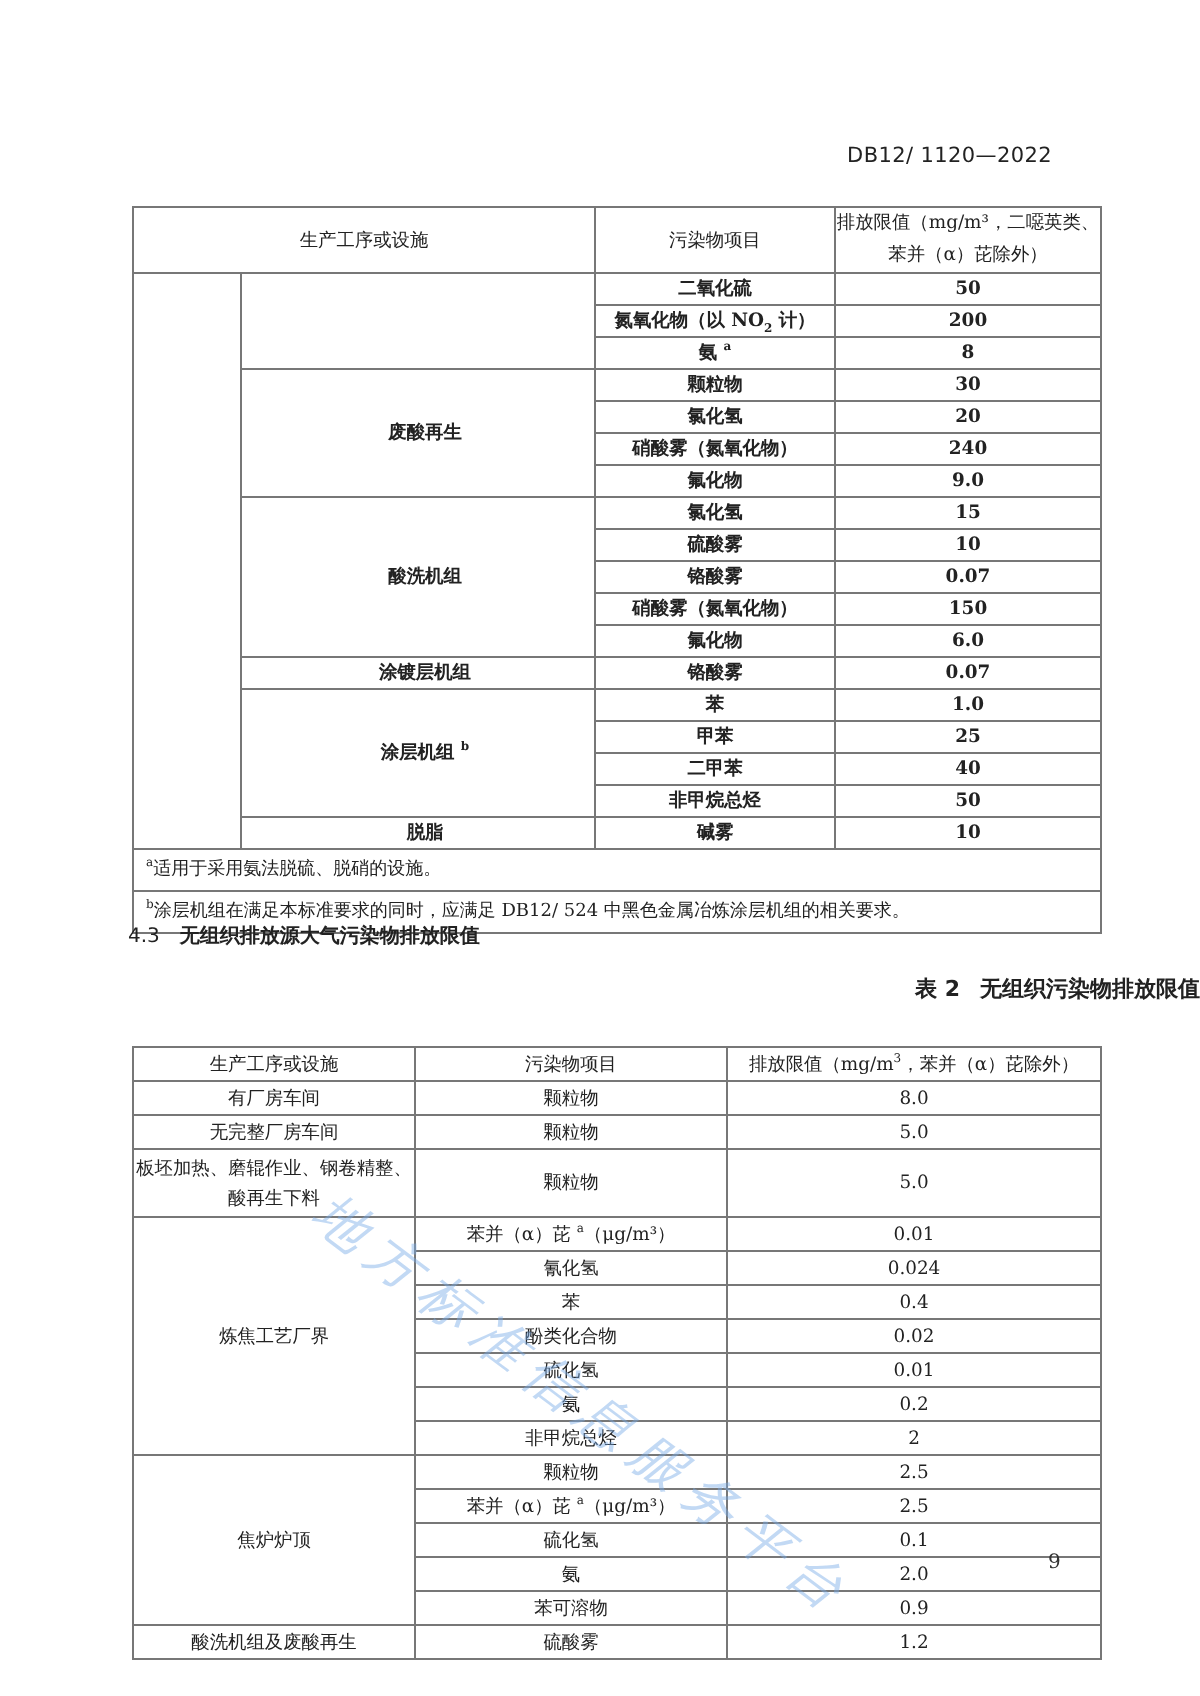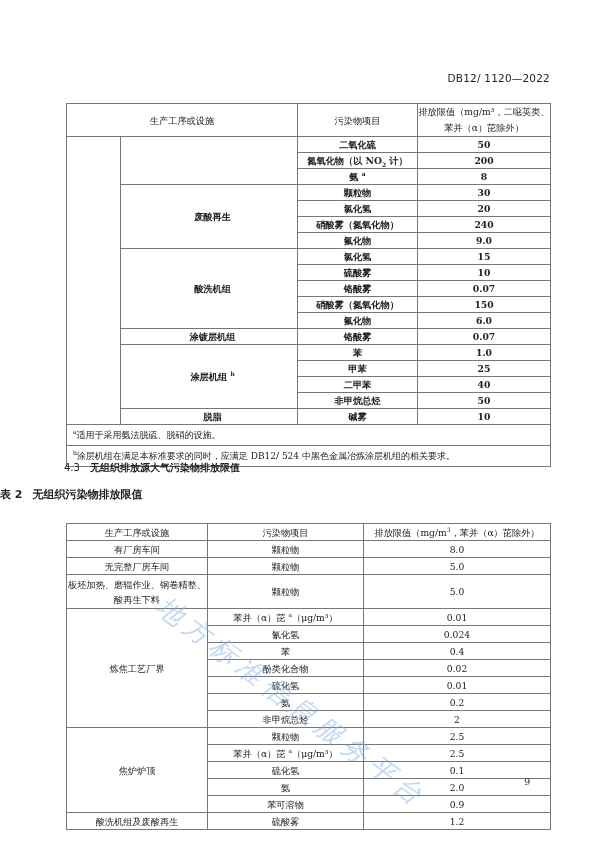--- a/index.html
+++ b/index.html
@@ -1,21 +1,21 @@
 <!DOCTYPE html>
 <html><head>
   <meta charset="utf-8">
   <style>
     html, body { margin: 0; padding: 0; }
     body {
       width: 600px; height: 848px; background: #ffffff; position: relative; overflow: hidden;
       font-family: "DejaVu Serif", "Liberation Serif", serif; color: #222;
     }
     .doc-id {
-      position: absolute; left: 440px; top: 72px; width: 110px; text-align: right;
+      position: absolute; left: 416px; top: 72px; width: 110px; text-align: right;
       font-family: "DejaVu Sans", "Liberation Sans", sans-serif; font-size: 10.5px; color: #222; letter-spacing: 0.2px;
     }
     table { border-collapse: collapse; position: absolute; table-layout: fixed; margin-top: 12px; }
     td { border: 1px solid #777; padding: 0; font-size: 9.2px; line-height: 15px; text-align: center; vertical-align: middle; overflow: hidden; white-space: nowrap; }
     td.left { text-align: center; padding-left: 7px; }
     td.wrap { white-space: normal; line-height: 16px; }
     td.thick-top { border-top: 1.5px solid #666; }
     sup { font-size: 6px; line-height: 0; vertical-align: super; }
     sub { font-size: 6px; line-height: 0; vertical-align: sub; }
 
@@ -24,21 +24,21 @@
     #table1 tr.head td { height: 31px; }
     #table1 .fn td { text-align: left; padding-left: 6px; height: 20px; border-top: 1.5px solid #666; font-size: 9px; }
     #table1 .fn2 td { text-align: left; padding-left: 6px; height: 20px; border-top: none; font-size: 9px; }
 
     .section-heading {
       position: absolute; left: 64px; top: 461px; font-family: "DejaVu Sans", "Liberation Sans", sans-serif;
       font-size: 10px; font-weight: bold; color: #222; white-space: nowrap;
     }
     .section-heading .num { font-weight: normal; margin-right: 10px; }
     .table-caption {
-      position: absolute; left: 0; width: 600px; top: 487px; text-align: left;
+      position: absolute; left: 0; width: 600px; top: 487px; text-align: right;
       font-family: "DejaVu Sans", "Liberation Sans", sans-serif; font-size: 11px; font-weight: bold; color: #222; white-space: nowrap;
     }
     .table-caption .num { margin-right: 10px; }
 
     #table2 { left: 66px; top: 511px; width: 484px; }
     #table2 td { height: 16px; line-height: 15px; }
     #table2 td.tall { height: 33px; }
 
     .page-number {
       position: absolute; left: 524px; top: 776px; font-size: 10px; color: #333;

